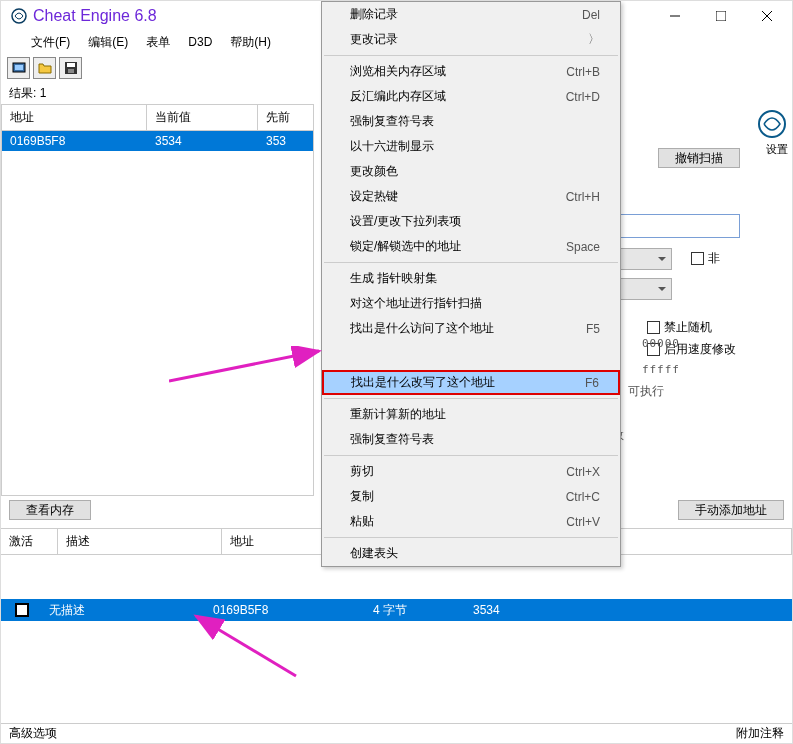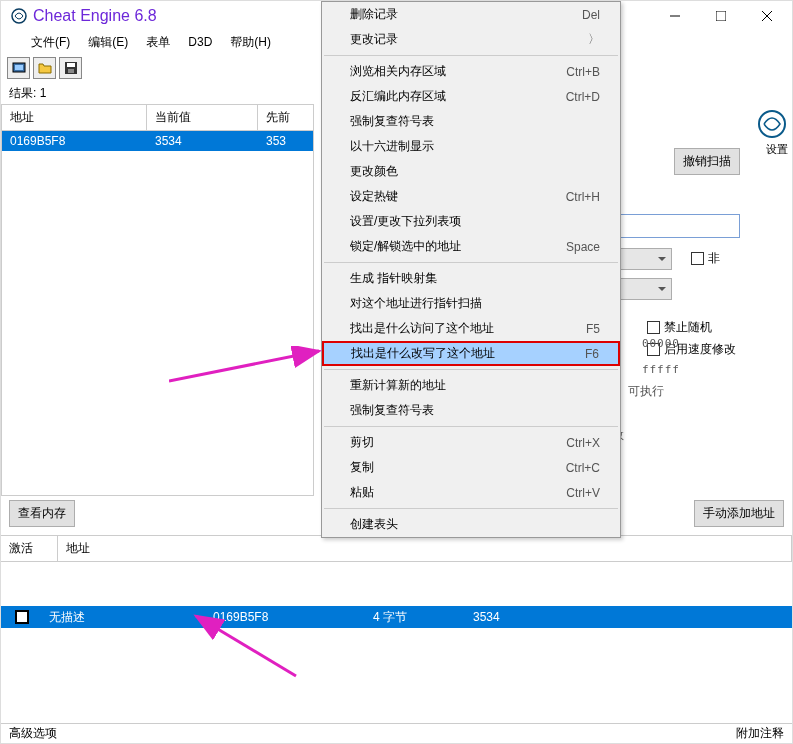--- a/index.html
+++ b/index.html
@@ -46,35 +46,35 @@
 .combo2:after { content: ""; position: absolute; right: 5px; top: 8px; border: 4px solid transparent; border-top-color: #555; }
 
 .chk-rand { position: absolute; right: 80px; top: 215px; }
 .chk-speed { position: absolute; right: 56px; top: 237px; }
 .hex0 { position: absolute; right: 112px; top: 233px; font-family: monospace; color: #555; font-size: 11px; letter-spacing: 1px; }
 .hexf { position: absolute; right: 112px; top: 259px; font-family: monospace; color: #555; font-size: 11px; letter-spacing: 1px; }
 .exec { position: absolute; right: 128px; top: 279px; color: #555; }
 .digits { position: absolute; right: 168px; top: 323px; color: #555; }
 
 .midbar { display: flex; justify-content: space-between; padding: 4px 8px 8px 8px; align-items: center; }
-.btn { height: 27px; padding: 0 8px; border: 1px solid #adadad; background: #e1e1e1; }
+.btn { height: 20px; padding: 0 16px; border: 1px solid #adadad; background: #e1e1e1; }
 
 .lowhead { display: flex; border-top: 1px solid #ccc; border-bottom: 1px solid #ccc; }
 .lowhead .lh { padding: 4px 8px; border-right: 1px solid #ccc; }
 .lowbody { height: 158px; background: #fff; position: relative; margin-top: 44px; }
 .lowrow { display: flex; background: #0078d7; color: #fff; align-items: center; height: 22px; }
 .lowrow .lcell { padding: 0 8px; }
 .lowrow .sq { width: 14px; height: 14px; border: 2px solid #000; background: #fff; margin-left: 6px; }
 
 .statusbar { position: absolute; bottom: 0; left: 0; right: 0; height: 20px; border-top: 1px solid #ccc; display: flex; justify-content: space-between; align-items: center; padding: 0 8px; }
 
 .context-menu { position: absolute; left: 320px; top: 0; width: 300px; background: #f0f0f0; border: 1px solid #999; box-shadow: 2px 2px 4px rgba(0,0,0,0.2); z-index: 100; }
 .context-menu .mi { display: flex; justify-content: space-between; align-items: center; padding: 5px 20px 5px 28px; height: 25px; }
 .context-menu .mi.highlight-red { border: 1px solid #d00; outline: 1px solid #d00; outline-offset: -2px; }
-.context-menu .mi.sel { background: #a6d1ff; }
+.context-menu .mi.sel { background: #a6d1ff; margin-top: 29px; }
 .context-menu .sep { height: 1px; background: #ccc; margin: 3px 2px; }
 .context-menu .shortcut { color: #555; }
 .context-menu .sub:after { content: "〉"; color: #555; }
 
 .arrow1 { position: absolute; left: 168px; top: 345px; z-index: 200; pointer-events: none; }
 .arrow2 { position: absolute; left: 185px; top: 610px; z-index: 200; pointer-events: none; }
 </style>
 </head>
 <body>
 
@@ -179,20 +179,21 @@
   </div>
 </div>
 
 <div class="midbar">
   <button class="btn">查看内存</button>
   <button class="btn">手动添加地址</button>
 </div>
 
 <div class="lowhead">
   <div class="lh" style="width:57px">激活</div>
+  <div class="lh" style="width:164px">描述</div>
   <div class="lh" style="flex:1">地址</div>
 </div>
 <div class="lowbody">
   <div class="lowrow">
     <div class="lcell" style="width:40px">
         <div class="sq"></div>
       </div>
     <div class="lcell" style="width:164px">无描述</div>
     <div class="lcell" style="width:160px">0169B5F8</div>
     <div class="lcell" style="width:100px">4 字节</div>

